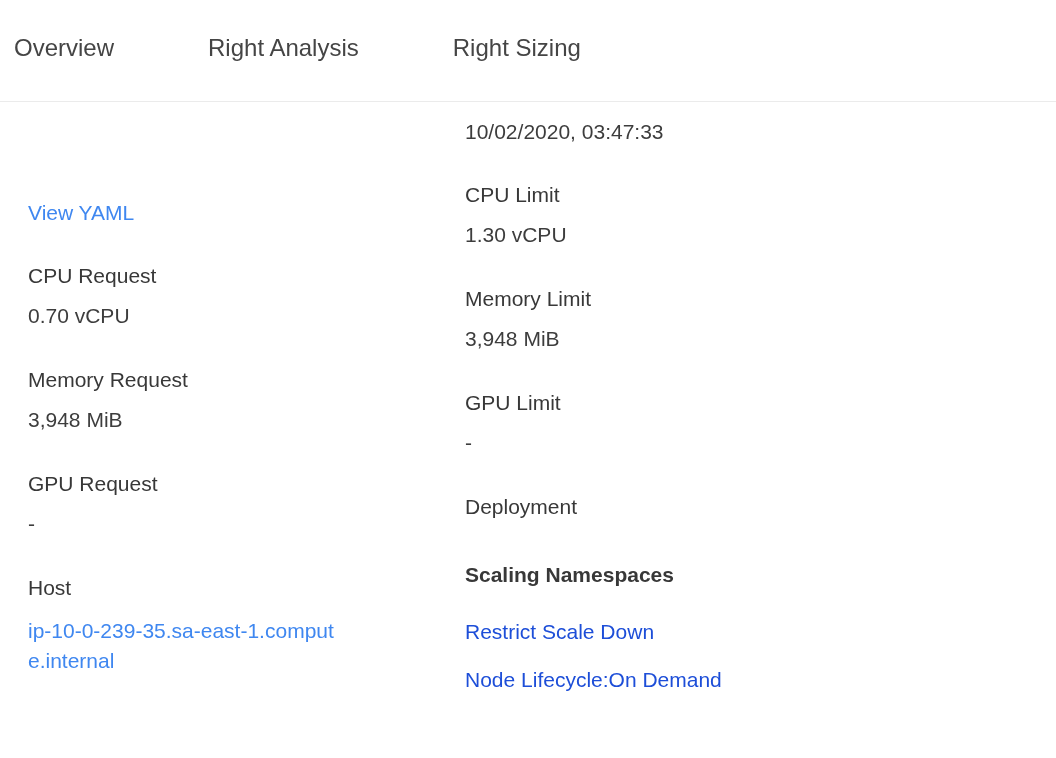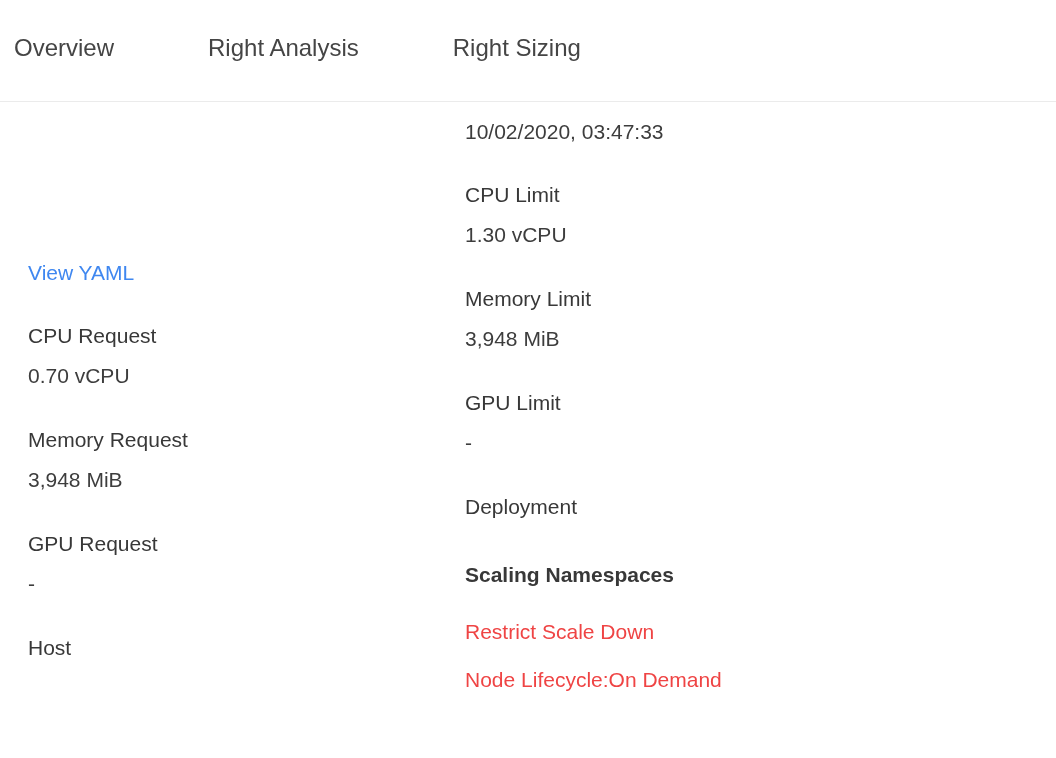--- a/index.html
+++ b/index.html
@@ -86,21 +86,21 @@
     font-size: 21px;
     line-height: 24px;
     font-weight: 700;
     color: #383838;
     margin-top: -12px;
     margin-bottom: 33px;
   }
   .scaling-item {
     font-size: 21px;
     line-height: 24px;
-    color: #ef4444;
+    color: #1d4ed8;
     margin-bottom: 24px;
   }
 </style>
 </head>
 <body>
 
 <div class="tabbar">
   <div class="tab">Overview</div>
   <div class="tab">Right Analysis</div>
   <div class="tab">Right Sizing</div>
@@ -123,20 +123,23 @@
       <div class="field-value">3,948 MiB</div>
     </div>
 
     <div class="field">
       <div class="field-label">GPU Request</div>
       <div class="field-value">-</div>
     </div>
 
     <div class="field">
       <div class="field-label">Host</div>
+      <div class="field-value link-value host-width">
+        <span class="link">ip-10-0-239-35.sa-east-1.compute.internal</span>
+      </div>
     </div>
   </div>
 
   <div class="col">
     <div class="toprow">10/02/2020, 03:47:33</div>
 
     <div class="field">
       <div class="field-label">CPU Limit</div>
       <div class="field-value">1.30 vCPU</div>
     </div>

